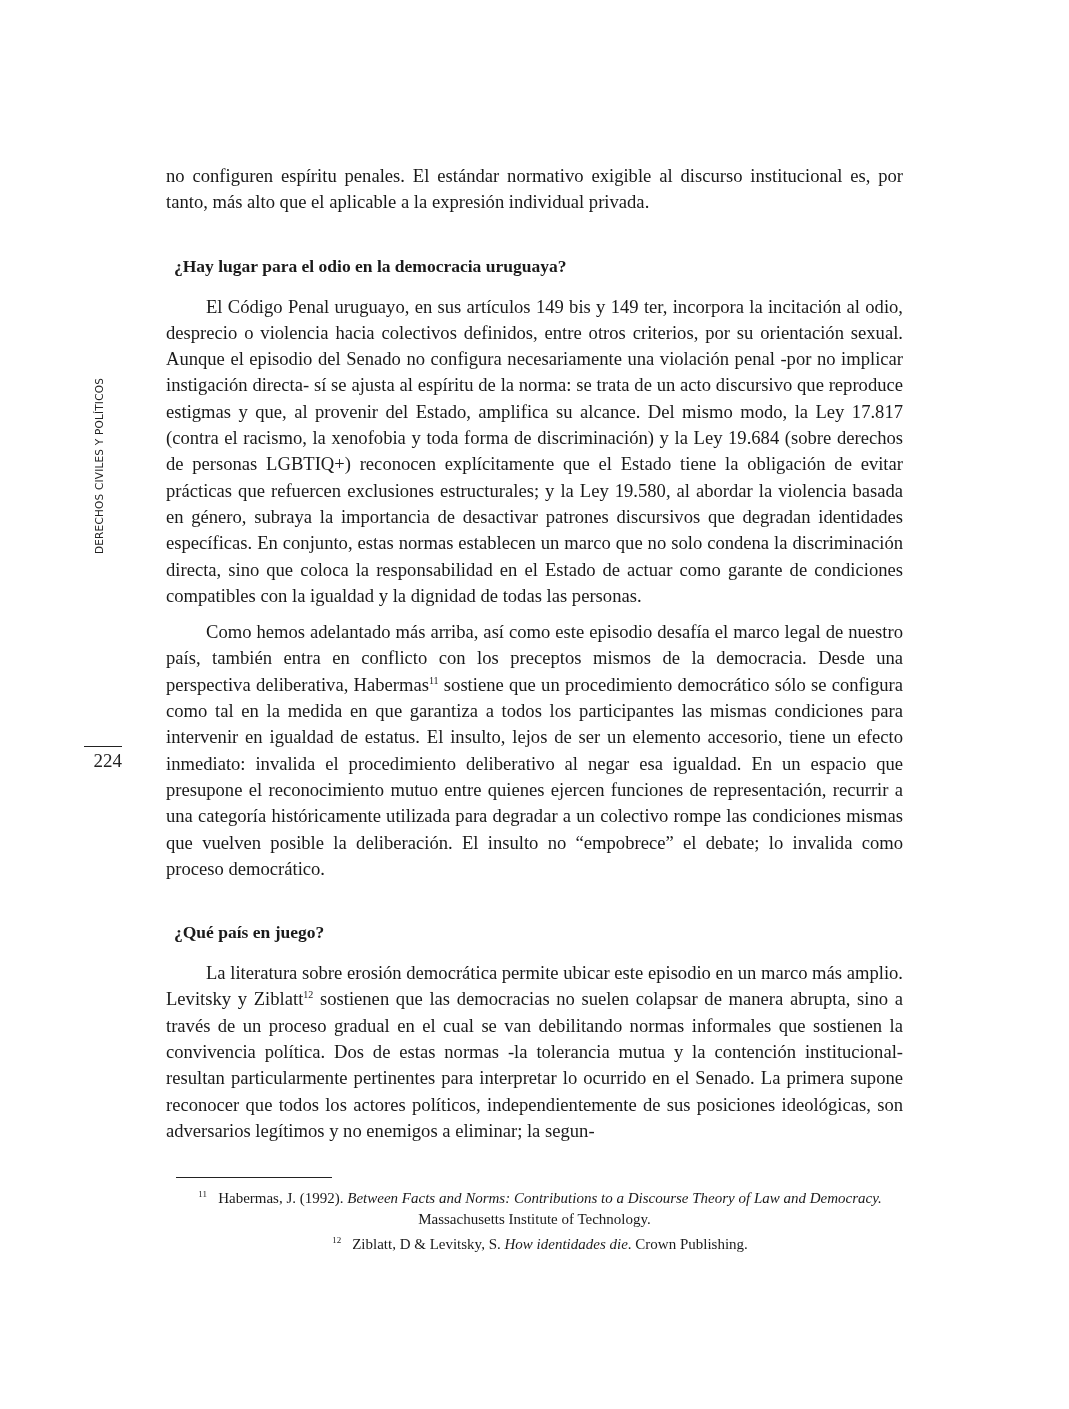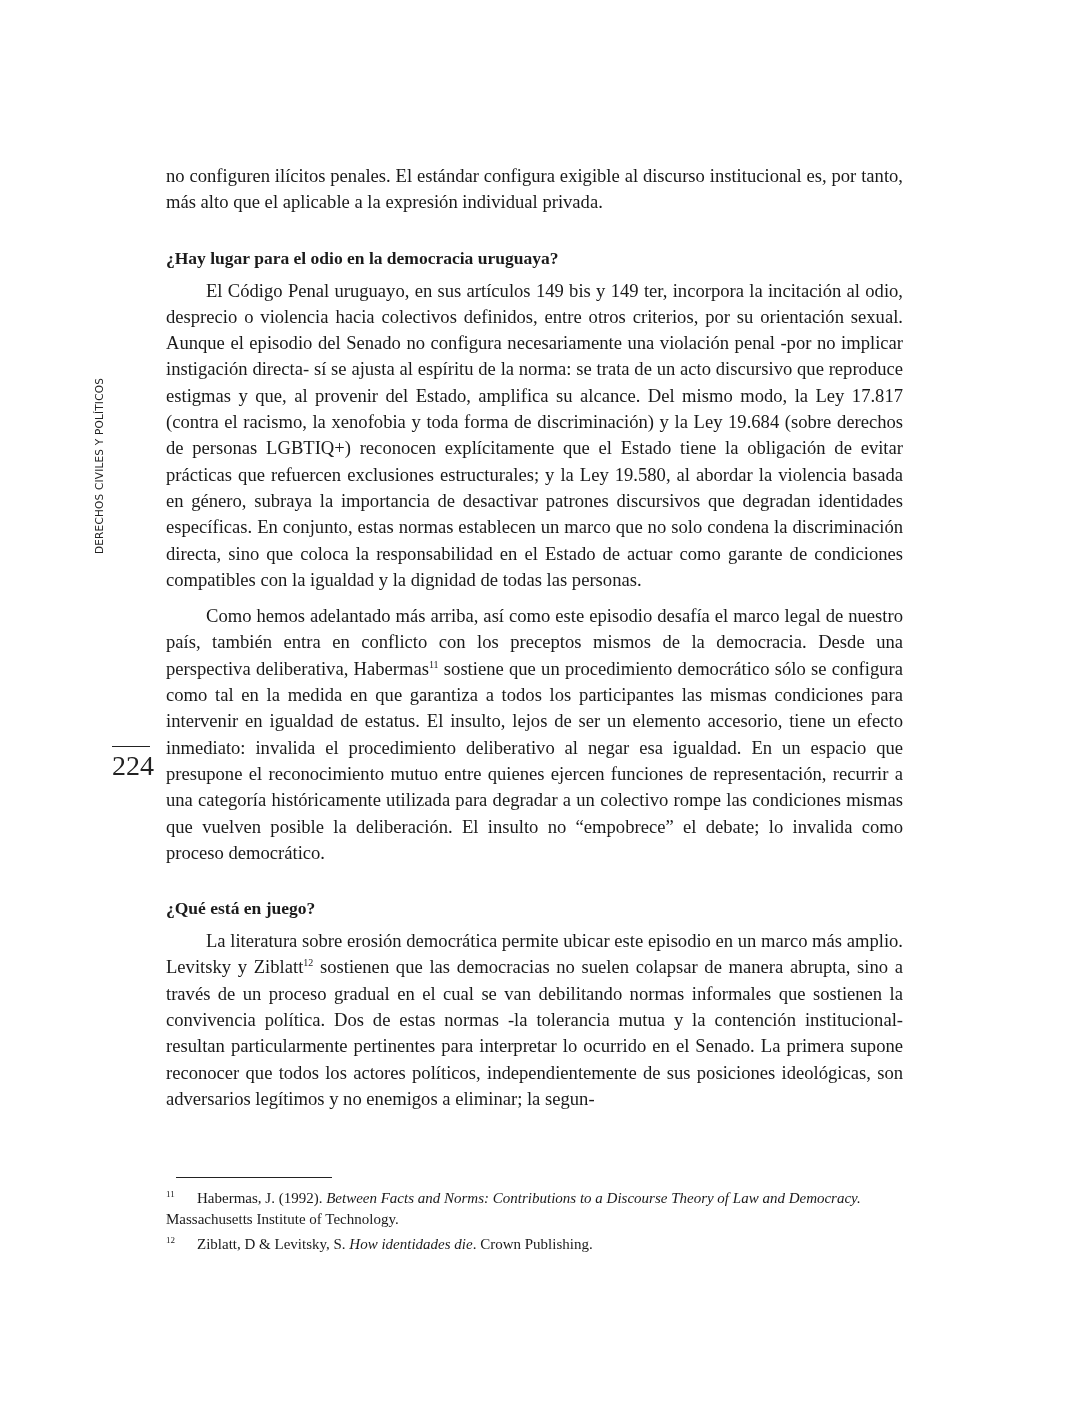--- a/index.html
+++ b/index.html
@@ -3,55 +3,55 @@
   <meta charset="utf-8">
   <style>
     html, body { margin: 0; padding: 0; background: #ffffff; }
     body { width: 1069px; height: 1409px; position: relative; overflow: hidden;
            font-family: "Liberation Serif", "DejaVu Serif", serif; color: #1a1a1a; }
     .side-label { position: absolute; left: 99px; top: 466px; width: 0; height: 0; }
     .side-label span { position: absolute; transform: translate(-50%, -50%) rotate(-90deg);
       white-space: nowrap; font-family: "DejaVu Sans", sans-serif; font-size: 10.5px;
       letter-spacing: 0.2px; color: #222; }
     .page-number { position: absolute; left: 84px; top: 746px; width: 38px;
-      border-top: 1.3px solid #222; padding-top: 3px; text-align: left;
-      font-size: 28px; color: #222; margin-left: 28px; }
+      border-top: 1.3px solid #222; padding-top: 3px; text-align: right;
+      font-size: 19px; color: #222; }
     .content { position: absolute; left: 166px; top: 163px; width: 737px; }
     .p { font-size: 18.6px; line-height: 26.3px; text-align: justify; margin: 0; }
     .p.indent { text-indent: 40px; font-family: Liberation Serif, serif; }
-    .heading { font-size: 17.5px; font-weight: bold; margin: 0; line-height: 26px; }
+    .heading { font-size: 17.5px; font-weight: bold; margin: 8px; line-height: 26px; }
     .gap-head { height: 29px; }
     .gap-para { height: 10px; }
     .gap-after-head { height: 7px; }
     sup { font-size: 10px; line-height: 0; vertical-align: super; }
     .footnotes { position: absolute; left: 166px; top: 1177px; width: 737px; }
     .fn-rule { width: 156px; border-top: 1px solid #222; margin-left: 10px; margin-bottom: 6px; }
-    .fn { font-size: 15px; line-height: 21px; margin: 0; }
+    .fn { font-size: 15px; line-height: 21px; margin: 0; text-align: center; }
     .fn .num { font-size: 9px; vertical-align: super; display: inline-block; width: 31px; }
     .fn em { font-style: italic; }
   </style>
 </head>
 <body>
 
 <div class="side-label">
   <span>DERECHOS CIVILES Y POLÍTICOS</span>
 </div>
 
 <div class="page-number">224</div>
 
 <div class="content">
-  <p class="p">no configuren ilícitos penales. El estándar configura exigible al discurso institucional es, por tanto, más alto que el aplicable a la expresión individual privada.</p>
+  <p class="p">no configuren espíritu penales. El estándar normativo exigible al discurso institucional es, por tanto, más alto que el aplicable a la expresión individual privada.</p>
   <div class="gap-head"></div>
   <h2 class="heading">¿Hay lugar para el odio en la democracia uruguaya?</h2>
   <div class="gap-after-head"></div>
   <p class="p indent">El Código Penal uruguayo, en sus artículos 149 bis y 149 ter, incorpora la incitación al odio, desprecio o violencia hacia colectivos definidos, entre otros criterios, por su orientación sexual. Aunque el episodio del Senado no configura necesariamente una violación penal -por no implicar instigación directa- sí se ajusta al espíritu de la norma: se trata de un acto discursivo que reproduce estigmas y que, al provenir del Estado, amplifica su alcance. Del mismo modo, la Ley 17.817 (contra el racismo, la xenofobia y toda forma de discriminación) y la Ley 19.684 (sobre derechos de personas LGBTIQ+) reconocen explícitamente que el Estado tiene la obligación de evitar prácticas que refuercen exclusiones estructurales; y la Ley 19.580, al abordar la violencia basada en género, subraya la importancia de desactivar patrones discursivos que degradan identidades específicas. En conjunto, estas normas establecen un marco que no solo condena la discriminación directa, sino que coloca la responsabilidad en el Estado de actuar como garante de condiciones compatibles con la igualdad y la dignidad de todas las personas.</p>
   <div class="gap-para"></div>
   <p class="p indent"><span>Como hemos adelantado más arriba, así como este episodio desafía el marco legal de nuestro país, también entra en conflicto con los preceptos mismos de la democracia. Desde una perspectiva deliberativa, Habermas</span><sup>11</sup><span> sostiene que un procedimiento democrático sólo se configura como tal en la medida en que garantiza a todos los participantes las mismas condiciones para intervenir en igualdad de estatus. El insulto, lejos de ser un elemento accesorio, tiene un efecto inmediato: invalida el procedimiento deliberativo al negar esa igualdad. En un espacio que presupone el reconocimiento mutuo entre quienes ejercen funciones de representación, recurrir a una categoría históricamente utilizada para degradar a un colectivo rompe las condiciones mismas que vuelven posible la deliberación. El insulto no “empobrece” el debate; lo invalida como proceso democrático.</span></p>
   <div class="gap-head"></div>
-  <h2 class="heading">¿Qué está en juego?</h2>
+  <h2 class="heading">¿Qué país en juego?</h2>
   <div class="gap-after-head"></div>
   <p class="p indent"><span>La literatura sobre erosión democrática permite ubicar este episodio en un marco más amplio. Levitsky y Ziblatt</span><sup>12</sup><span> sostienen que las democracias no suelen colapsar de manera abrupta, sino a través de un proceso gradual en el cual se van debilitando normas informales que sostienen la convivencia política. Dos de estas normas -la tolerancia mutua y la contención institucional- resultan particularmente pertinentes para interpretar lo ocurrido en el Senado. La primera supone reconocer que todos los actores políticos, independientemente de sus posiciones ideológicas, son adversarios legítimos y no enemigos a eliminar; la segun-</span></p>
 </div>
 
 <div class="footnotes">
   <div class="fn-rule"></div>
   <p class="fn"><span class="num">11</span><span>Habermas, J. (1992). </span><em>Between Facts and Norms: Contributions to a Discourse Theory of Law and Democracy.</em><span> Massachusetts Institute of Technology.</span></p>
   <p class="fn"><span class="num">12</span><span>Ziblatt, D &amp; Levitsky, S. </span><em>How identidades die</em><span>. Crown Publishing.</span></p>
 </div>
 

